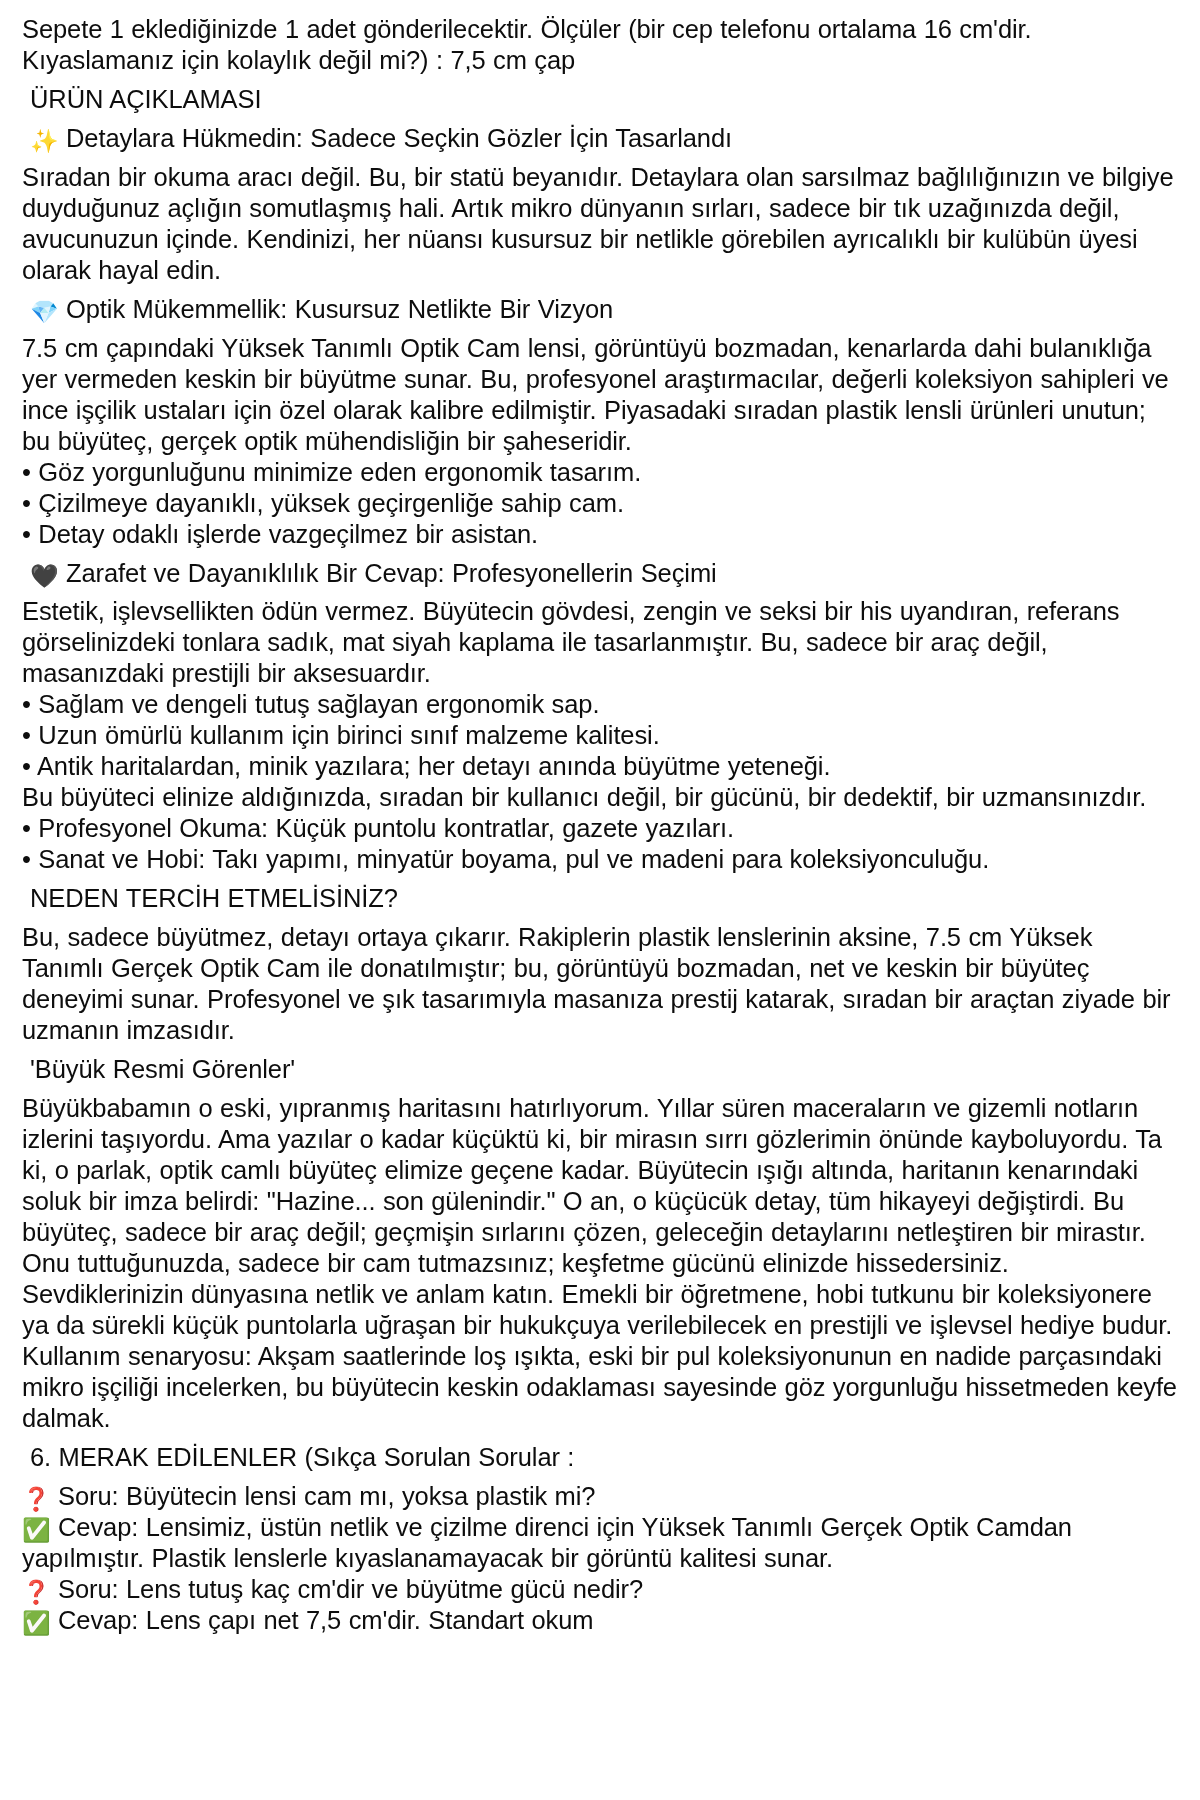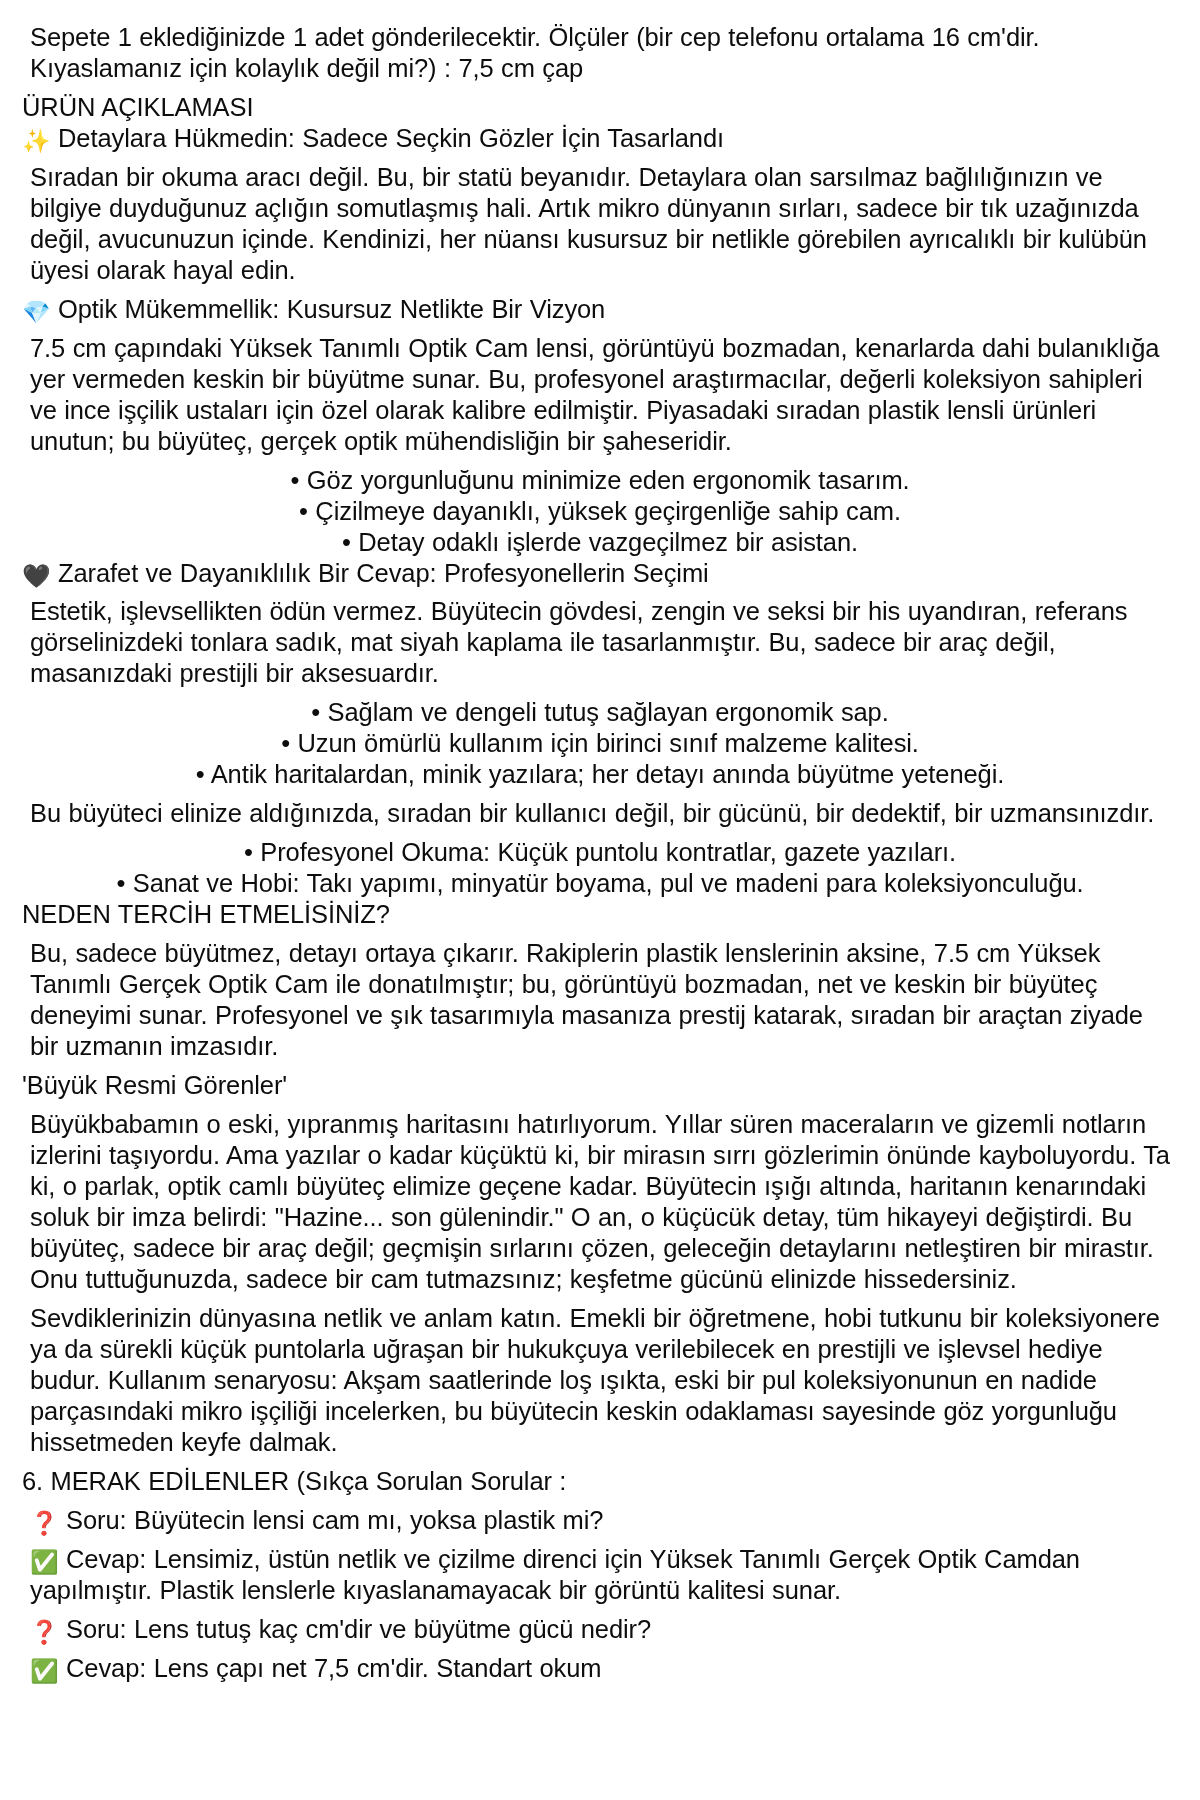--- a/index.html
+++ b/index.html
@@ -22,38 +22,38 @@
     padding: 14px 22px 20px 22px;
     background: #ffffff;
   }
   .doc {
     font-size: 25.5px;
     line-height: 1.215;
     letter-spacing: -0.1px;
     word-spacing: 0.5px;
   }
   .para {
-    margin: 8px;
+    margin: 0;
     padding: 0;
   }
   .emoji {
     font-family: "DejaVu Sans", sans-serif;
     font-size: 23px;
     line-height: 1;
     display: inline-block;
     vertical-align: -2px;
   }
   .emoji-sparkle { color: #f5b841; }
   .emoji-diamond { color: #56a9e8; }
   .emoji-heart   { color: #2f3337; }
   .emoji-map     { color: #6aa84f; }
   .emoji-q       { color: #cf2b36; font-weight: bold; }
   .emoji-check   { color: #3f9142; }
-  .heading-plain { margin: 0; padding: 0; }
-  .bullet { margin: 0; padding: 0; text-align: center; }
+  .heading-plain { margin: 8px; padding: 0; }
+  .bullet { margin: 0; padding: 0; }
 </style>
 </head>
 <body>
 
 <div class="page">
   <div class="doc">
 
     <div class="para">Sepete 1 eklediğinizde 1 adet gönderilecektir. Ölçüler (bir cep telefonu ortalama 16 cm'dir. Kıyaslamanız için kolaylık değil mi?) : 7,5 cm çap</div>
 
     <div class="heading-plain"> ÜRÜN AÇIKLAMASI</div>

